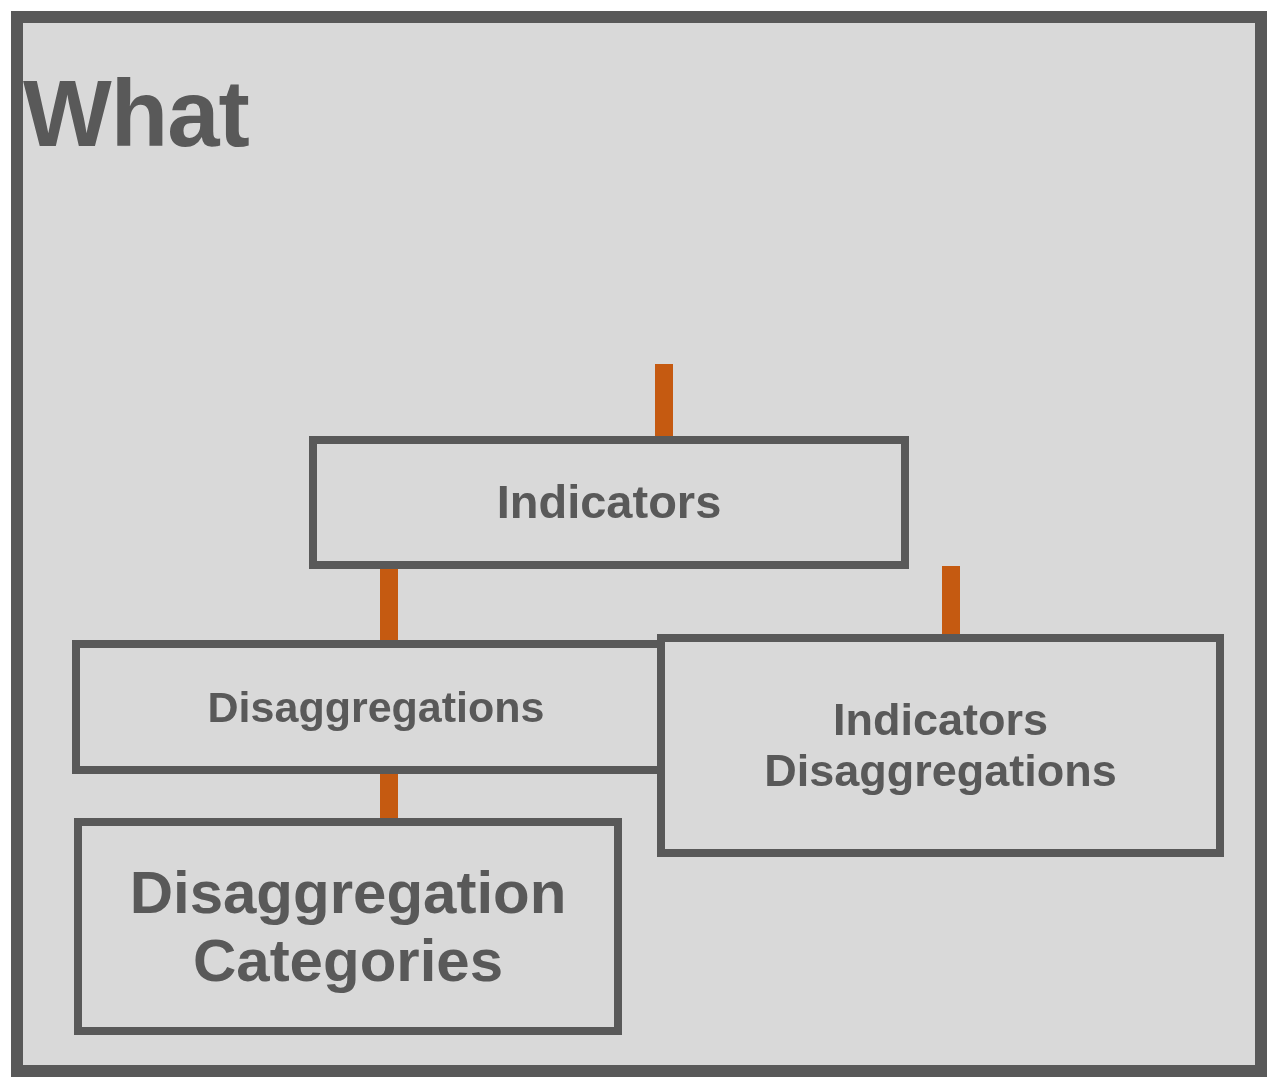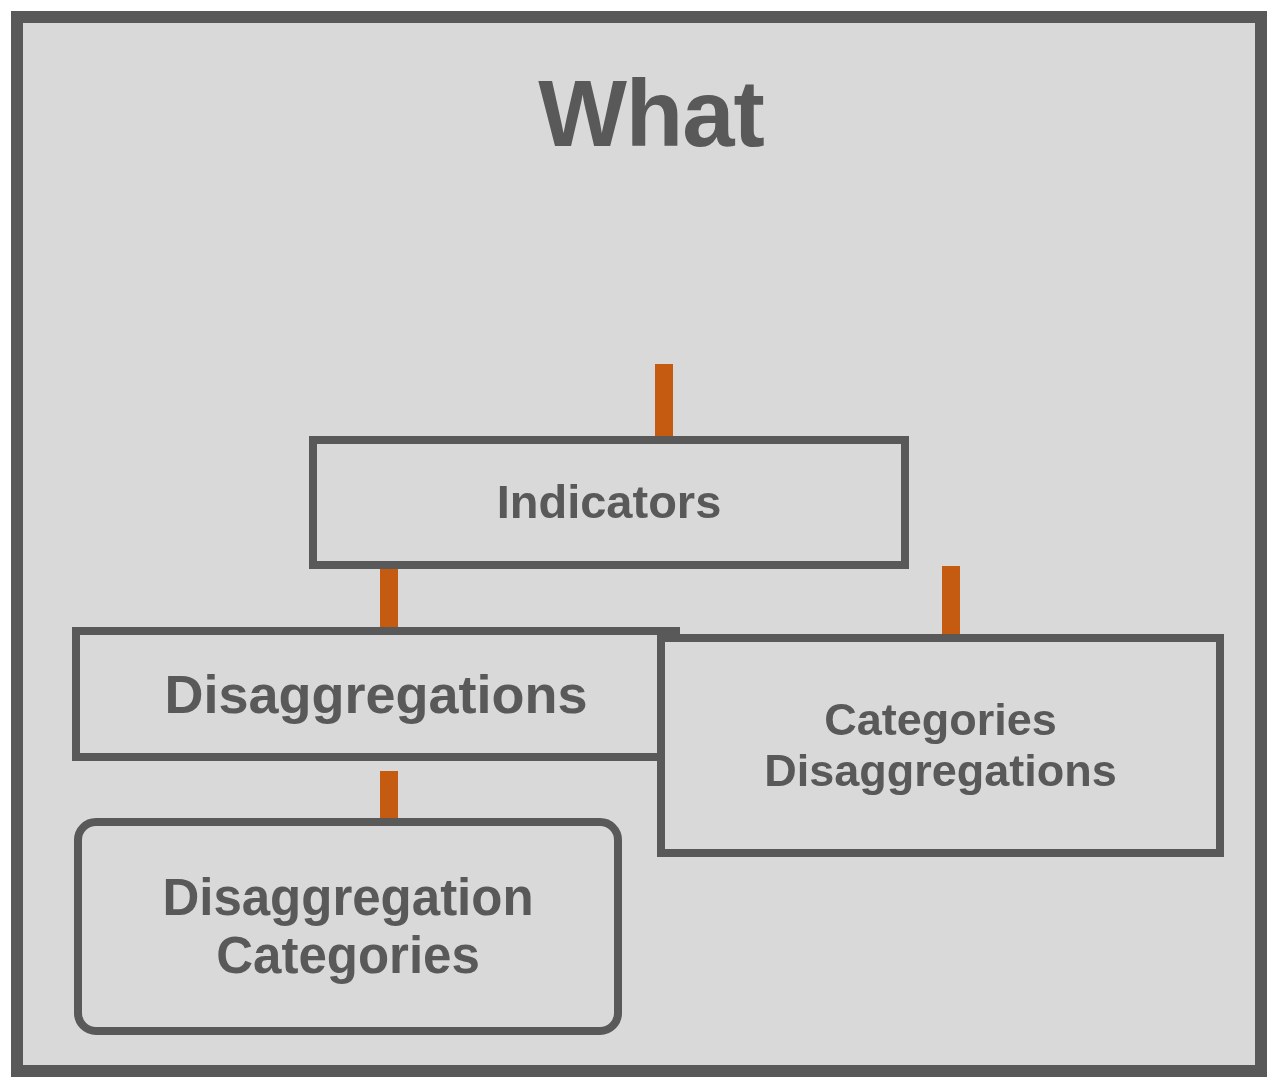--- a/index.html
+++ b/index.html
@@ -32,21 +32,21 @@
     box-sizing: border-box;
     background: #D9D9D9;
     border: 12px solid #595959;
   }
 
   .title {
     position: absolute;
     left: 0;
     top: 42px;
     width: 1256px;
-    text-align: center;
+    text-align: left;
     font-size: 94px;
     font-weight: bold;
     color: #595959;
     line-height: 1.05;
     letter-spacing: -1px;
     white-space: nowrap;
   }
 
   
   .node {
@@ -75,34 +75,33 @@
   .node-indicators {
     left: 286px;
     top: 413px;
     width: 600px;
     height: 133px;
     font-size: 47px;
   }
 
   .node-disagg {
     left: 49px;
-    top: 604px;
+    top: 617px;
     width: 608px;
     height: 134px;
-    font-size: 54px;
+    font-size: 43px;
   }
 
   .node-disagg-cat {
     left: 51px;
     top: 795px;
     width: 548px;
     height: 217px;
-    font-size: 51px;
+    font-size: 60px;
     padding: 16px 14px;
-    border-radius: 22px;
   }
 
   .node-geo {
     left: 634px;
     top: 611px;
     width: 567px;
     height: 223px;
     font-size: 45px;
     padding: 0 16px;
   }
@@ -171,17 +170,17 @@
 
     <div class="node node-disagg">
       <span class="node-label">Disaggregations</span>
     </div>
 
     <div class="node node-disagg-cat">
       <span class="node-label">Disaggregation Categories</span>
     </div>
 
     <div class="node node-geo">
-      <span class="node-label">Categories Disaggregations</span>
+      <span class="node-label">Indicators Disaggregations</span>
     </div>
 
   </div>
 </div>
 
 </body></html>

